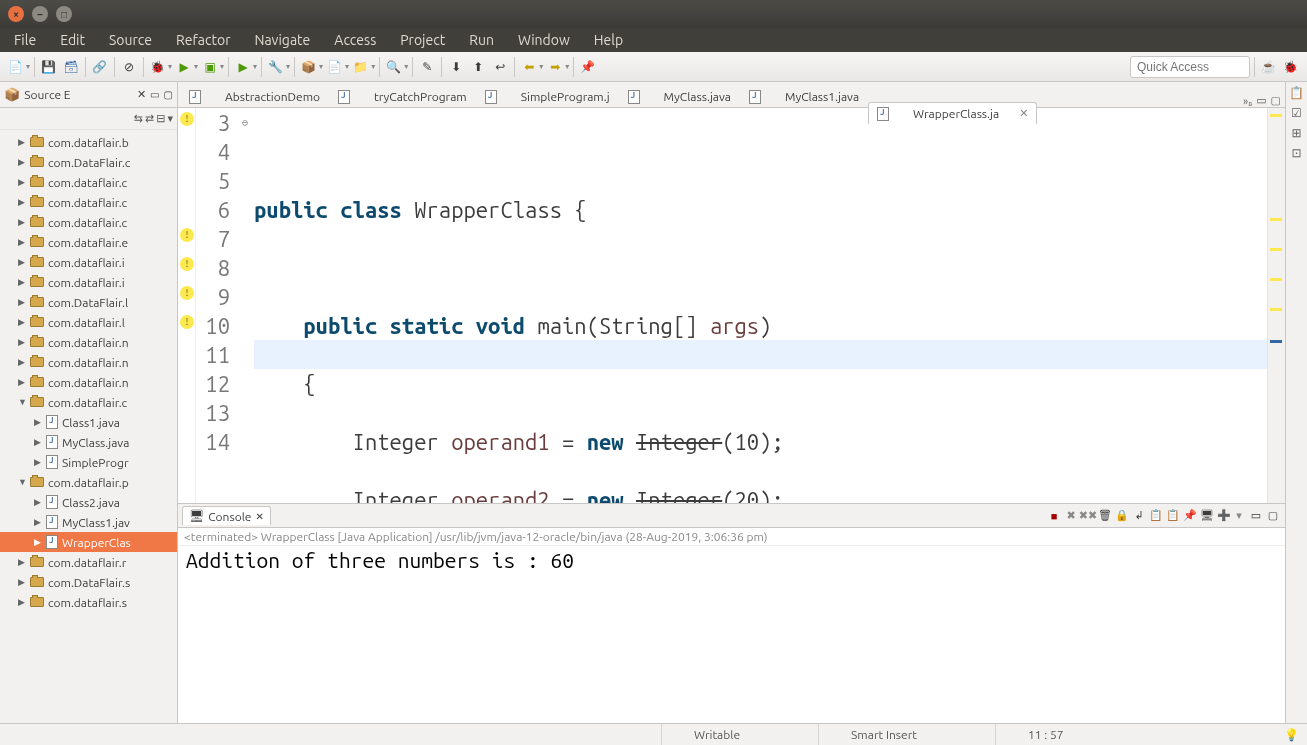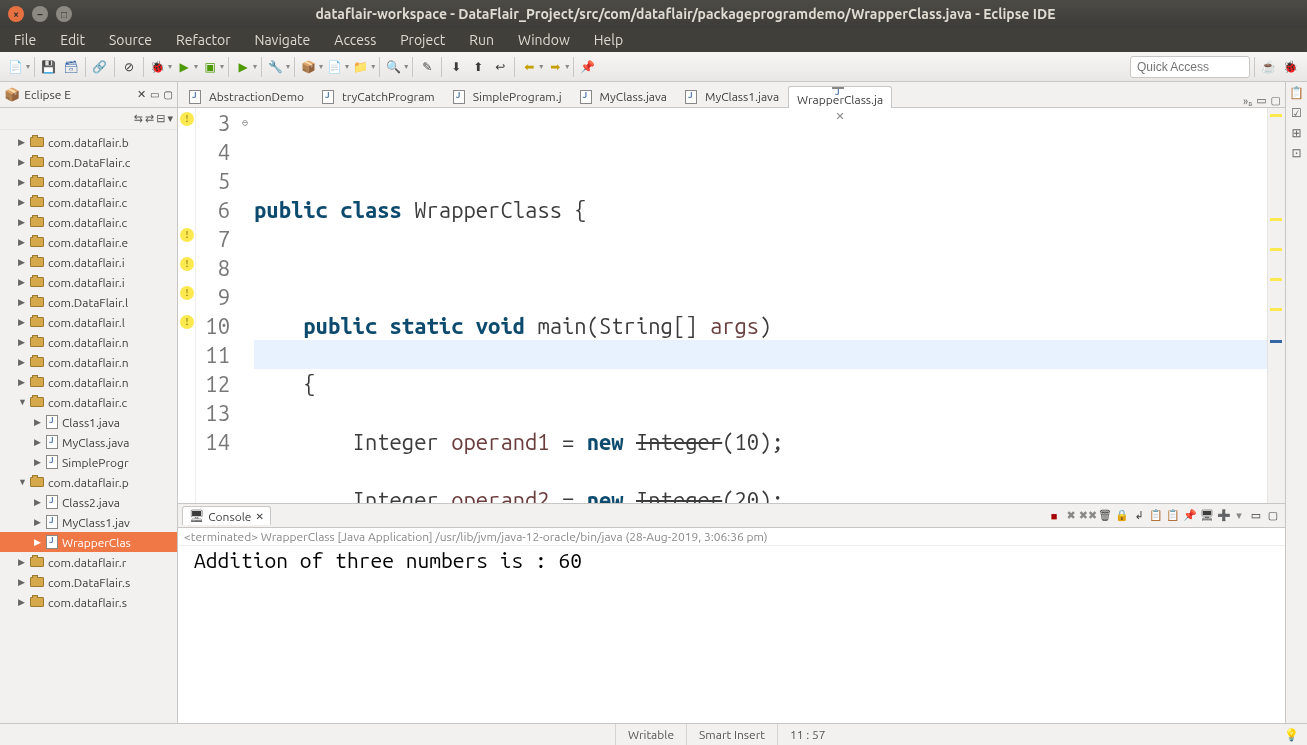--- a/index.html
+++ b/index.html
@@ -37,22 +37,22 @@
 .tree-item.sel { background: #f07746; color: #fff; }
 .tree-item .arr { width: 12px; font-size: 9px; color: #666; }
 .tree-item.sel .arr { color: #fff; }
 .pkg-icon { width: 14px; height: 10px; background: #d4a84b; border: 1px solid #9c7a2e; border-radius: 1px; margin-right: 4px; position: relative; }
 .pkg-icon::before { content: ""; position: absolute; top: -3px; left: 1px; width: 4px; height: 2px; background: #d4a84b; border: 1px solid #9c7a2e; border-bottom: none; }
 .java-icon { width: 12px; height: 14px; background: #fff; border: 1px solid #888; margin-right: 4px; position: relative; }
 .java-icon::after { content: "J"; position: absolute; top: -1px; left: 2px; font-size: 9px; color: #5a7fb0; font-weight: bold; }
 
 .editor-area { flex: 1; display: flex; flex-direction: column; background: #fff; }
 .tabs { height: 26px; background: #f2f1f0; border-bottom: 1px solid #c8c7c5; display: flex; align-items: flex-end; padding-left: 2px; gap: 0; }
-.tab { height: 22px; padding: 0 8px; display: flex; align-items: center; gap: 4px; border: 1px solid transparent; border-bottom: none; font-size: 12px; cursor: pointer; border-radius: 3px 3px 0 0; margin-top: 32px; }
-.tab.active { background: #fff; border-color: #c8c7c5; position: relative; top: 1px; flex-direction: column; }
+.tab { height: 22px; padding: 0 8px; display: flex; align-items: center; gap: 20px; border: 1px solid transparent; border-bottom: none; font-size: 12px; cursor: pointer; border-radius: 3px 3px 0 0; margin-top: 32px; }
+.tab.active { background: #fff; border-color: #c8c7c5; position: relative; top: 17px; }
 .tab .x { font-size: 11px; color: #888; }
 .tabs-extra { margin-left: auto; display: flex; gap: 4px; padding-right: 4px; align-items: center; font-size: 11px; color: #666; }
 
 .code-wrap { flex: 1; display: flex; overflow: hidden; background: #fff; font-family: "Ubuntu Mono", "Consolas", monospace; font-size: 22px; line-height: 29px; }
 .gutter { width: 18px; background: #fff; border-right: 1px solid #efeeed; position: relative; }
 .gutter .mark { position: absolute; left: 2px; width: 14px; height: 14px; border-radius: 50%; font-size: 9px; display: flex; align-items: center; justify-content: center; }
 .gutter .warn { background: #fce94f; color: #6b5a00; }
 .linenums { width: 40px; text-align: right; padding-right: 6px; color: #787878; user-select: none; background: #fff; }
 .fold { width: 18px; background: #fff; color: #888; font-size: 10px; text-align: center; }
 .code { flex: 1; white-space: pre; overflow: hidden; position: relative; }
@@ -65,38 +65,37 @@
 .overview .om { position: absolute; left: 2px; width: 12px; height: 3px; }
 .ov-warn { background: #fce94f; }
 .ov-info { background: #3465a4; }
 
 .console-area { height: 220px; border-top: 1px solid #c8c7c5; display: flex; flex-direction: column; background: #fff; }
 .console-tabs { height: 24px; background: #f2f1f0; border-bottom: 1px solid #c8c7c5; display: flex; align-items: center; padding: 0 4px; }
 .console-tab { padding: 2px 6px; background: #fff; border: 1px solid #c8c7c5; border-bottom: none; border-radius: 3px 3px 0 0; font-size: 12px; display: flex; align-items: center; gap: 4px; }
 .console-tb { margin-left: auto; display: flex; gap: 1px; align-items: center; }
 .console-tb span { width: 16px; height: 16px; font-size: 11px; display: flex; align-items: center; justify-content: center; cursor: pointer; }
 .console-status { padding: 2px 6px; font-size: 12px; color: #888; border-bottom: 1px solid #efeeed; }
-.console-out { flex: 1; padding: 2px 16px; font-family: "Ubuntu Mono", monospace; font-size: 21px; color: #000; }
+.console-out { flex: 1; padding: 2px 8px; font-family: "Ubuntu Mono", monospace; font-size: 21px; color: #000; }
 
 .right-strip { width: 22px; background: #f2f1f0; border-left: 1px solid #c8c7c5; display: flex; flex-direction: column; align-items: center; padding-top: 4px; gap: 6px; }
 .right-strip span { font-size: 12px; color: #666; cursor: pointer; }
 
 .statusbar { height: 22px; background: #f2f1f0; border-top: 1px solid #c8c7c5; display: flex; align-items: center; font-size: 12px; color: #555; }
-.statusbar .cell { padding: 0 12px; border-left: 1px solid #d5d4d2; height: 100%; display: flex; align-items: center; }
+.statusbar .cell { padding: 0 32px; border-left: 1px solid #d5d4d2; height: 100%; display: flex; align-items: center; margin-left: 46px; }
 </style>
 </head>
 <body>
 
 <div class="titlebar">
   <div class="win-btns">
     <div class="win-btn btn-close">×</div>
     <div class="win-btn btn-min">–</div>
     <div class="win-btn btn-max">□</div>
   </div>
-  <div class="title">dataflair-workspace - DataFlair_Project/src/com/dataflair/packageprogramdemo/WrapperClass.java - Eclipse IDE</div>
 </div>
 
 <div class="menubar">
   <span>File</span>
   <span>Edit</span>
   <span>Source</span>
   <span>Refactor</span>
   <span>Navigate</span>
   <span>Access</span>
   <span>Project</span>
@@ -157,21 +156,21 @@
   <span class="tb-sep"></span>
   <span class="tb-icon">☕</span>
   <span class="tb-icon">🐞</span>
 </div>
 
 <div class="main">
 
   <div class="sidebar">
     <div class="side-header">
       <span>📦</span>
-      <span class="lbl">Eclipse E</span>
+      <span class="lbl">Source E</span>
       <span style="font-size:11px">✕</span>
       <span style="font-size:10px">▭</span>
       <span style="font-size:10px">▢</span>
     </div>
     <div class="side-icons">
       <span>⇆</span>
       <span>⇄</span>
       <span>⊟</span>
       <span>▾</span>
     </div>

